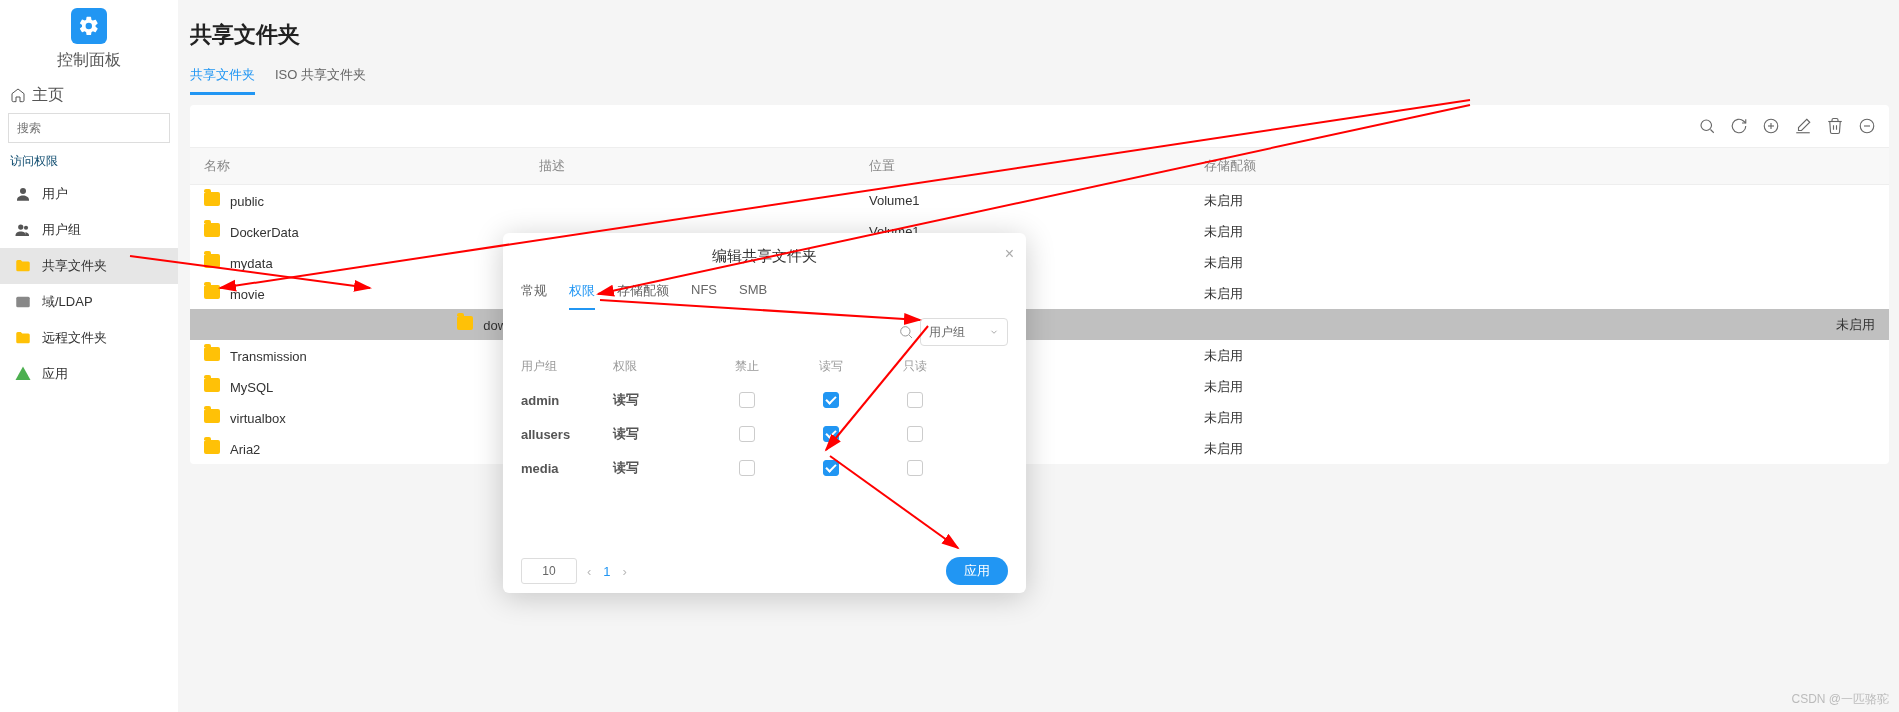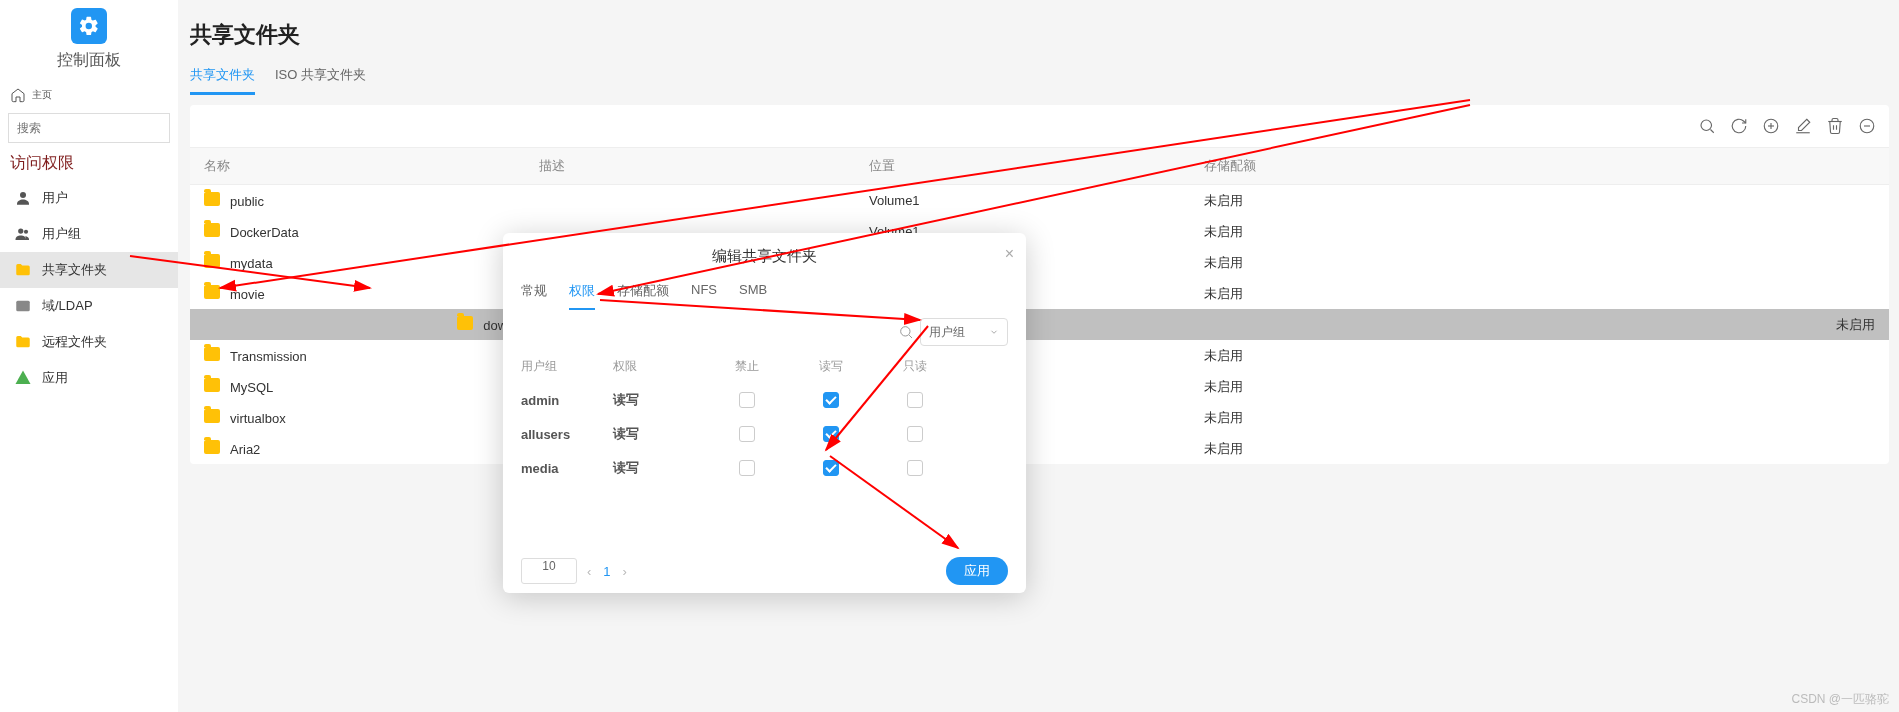--- a/index.html
+++ b/index.html
@@ -4,28 +4,28 @@
 <style>
 * { margin: 0; padding: 0; box-sizing: border-box; font-family: "Microsoft YaHei", "PingFang SC", sans-serif; }
 body { background: #f5f5f5; font-size: 13px; color: #333; position: relative; width: 1899px; height: 712px; overflow: hidden; }
 
 .sidebar { position: absolute; left: 0; top: 0; width: 178px; height: 100%; background: #fff; }
 .ctrl-head { text-align: center; padding: 8px 0 6px; }
 .ctrl-icon { width: 36px; height: 36px; background: #2196f3; border-radius: 6px; margin: 0 auto 6px; display: flex; align-items: center; justify-content: center; }
 .ctrl-icon svg { width: 22px; height: 22px; fill: #fff; }
 .ctrl-label { font-size: 16px; color: #555; }
 
-.home-row { display: flex; align-items: center; height: 36px; padding: 0 10px; color: #555; font-size: 10px; }
+.home-row { display: flex; align-items: center; height: 36px; padding: 0 10px; color: #555; font-size: 16px; }
 .home-row svg { width: 16px; height: 16px; margin-right: 6px; fill: none; stroke: #555; stroke-width: 1.5; }
 
 .search-box { margin: 0 8px; height: 30px; border: 1px solid #ddd; background: #fff; display: flex; align-items: center; padding: 0 8px; }
 .search-box input { border: none; outline: none; flex: 1; font-size: 12px; color: #999; background: transparent; }
 .search-box svg { width: 16px; height: 16px; stroke: #888; fill: none; stroke-width: 1.5; }
 
-.sec-title { padding: 10px 10px 6px; color: #7f1d1d; font-size: 16px; }
+.sec-title { padding: 10px 10px 6px; color: #0c4a6e; font-size: 12px; }
 
 .nav-item { display: flex; align-items: center; height: 36px; padding: 0 14px; cursor: pointer; }
 .nav-item.active { background: #e6e6e6; }
 .nav-icon { width: 18px; height: 18px; margin-right: 10px; display: inline-flex; align-items: center; justify-content: center; }
 .nav-label { font-size: 13px; color: #333; }
 
 .main { position: absolute; left: 190px; top: 0; right: 10px; }
 .page-title { font-size: 22px; font-weight: bold; color: #222; margin-top: 20px; }
 .tabs { margin-top: 16px; display: flex; gap: 20px; border-bottom: none; }
 .tab { font-size: 13px; color: #666; padding-bottom: 8px; cursor: pointer; }
@@ -66,21 +66,21 @@
 .pc-perm { width: 92px; }
 .pc-cb { width: 84px; text-align: center; }
 
 .perm-row { display: flex; align-items: center; padding: 8px 18px; font-size: 13px; color: #555; font-weight: bold; }
 .cb { width: 16px; height: 16px; border: 1px solid #ccc; border-radius: 3px; margin: 0 auto; display: flex; align-items: center; justify-content: center; cursor: pointer; }
 .cb.checked { background: #2196f3; border-color: #2196f3; }
 .cb.checked::after { content: ""; width: 4px; height: 8px; border: solid #fff; border-width: 0 2px 2px 0; transform: rotate(45deg); margin-top: -2px; }
 
 .modal-foot { display: flex; align-items: center; justify-content: space-between; padding: 12px 18px 8px; margin-top: 60px; }
 .page-left { display: flex; align-items: center; gap: 10px; }
-.page-size { width: 56px; height: 26px; border: 1px solid #ddd; border-radius: 3px; display: flex; align-items: flex-start; justify-content: center; font-size: 12px; color: #666; }
+.page-size { width: 56px; height: 26px; border: 1px solid #ddd; border-radius: 3px; display: flex; align-items: center; justify-content: center; font-size: 12px; color: #666; }
 .pager { display: flex; align-items: center; gap: 12px; font-size: 13px; color: #bbb; }
 .pager .cur { color: #2196f3; }
 .apply-btn { background: #2196f3; color: #fff; border-radius: 14px; height: 28px; padding: 0 18px; display: flex; align-items: center; font-size: 13px; cursor: pointer; border: none; }
 
 .watermark { position: absolute; right: 10px; bottom: 4px; font-size: 12px; color: #bbb; }
 
 
 .arrows { position: absolute; left: 0; top: 0; width: 100%; height: 100%; pointer-events: none; z-index: 200; }
 </style>
 </head>

